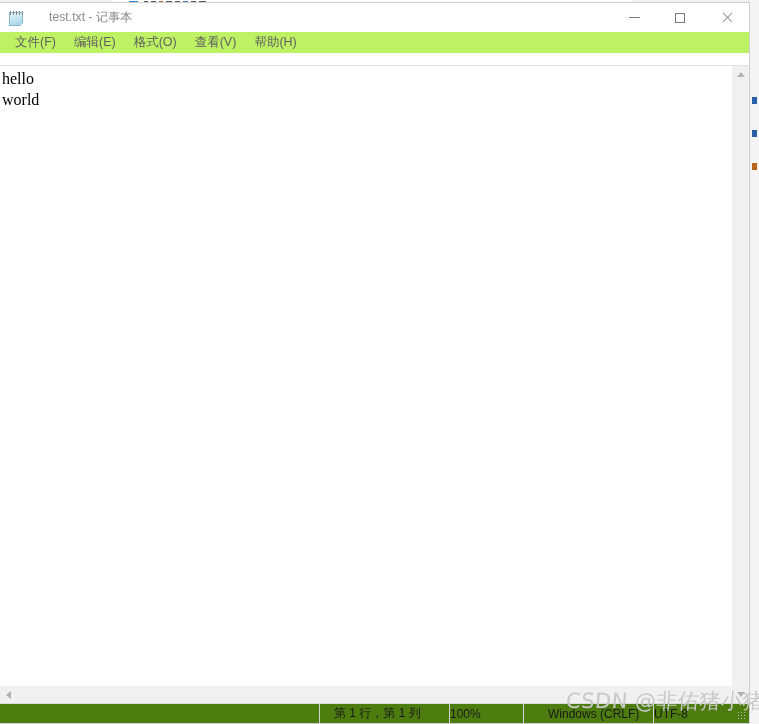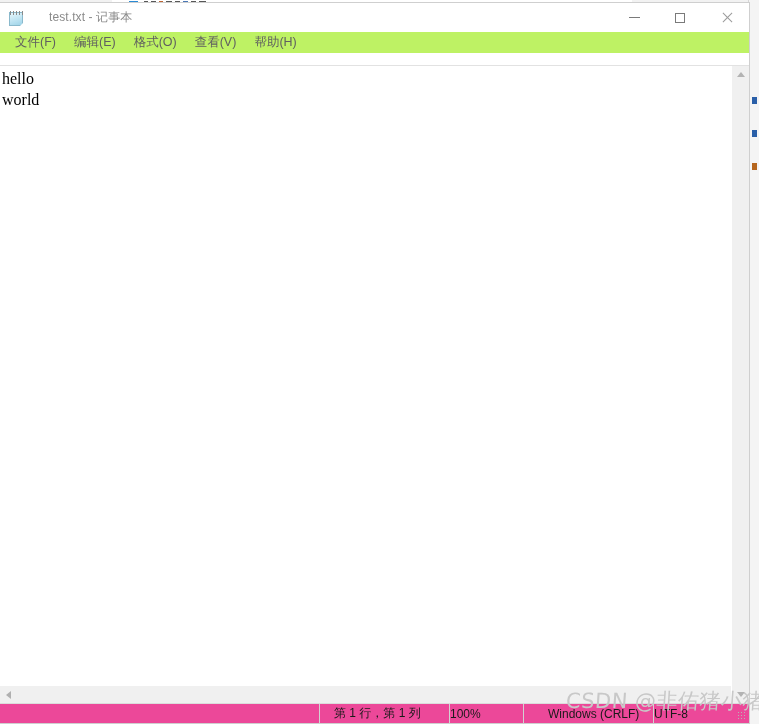--- a/index.html
+++ b/index.html
@@ -257,21 +257,21 @@
   #vs-track {
     flex: 1 1 auto;
     width: 17px;
     background: #f0f0f0;
   }
 
   
   #status-bar {
     flex: 0 0 19px;
     height: 19px;
-    background: #ec4899;
+    background: #4d7c0f;
     border-top: 1px solid #dcdcdc;
     display: flex;
     align-items: stretch;
     font-size: 12px;
     color: #1a1a1a;
     position: relative;
   }
   .sb-spacer { flex: 1 1 auto; }
   .sb-cell {
     display: flex;

